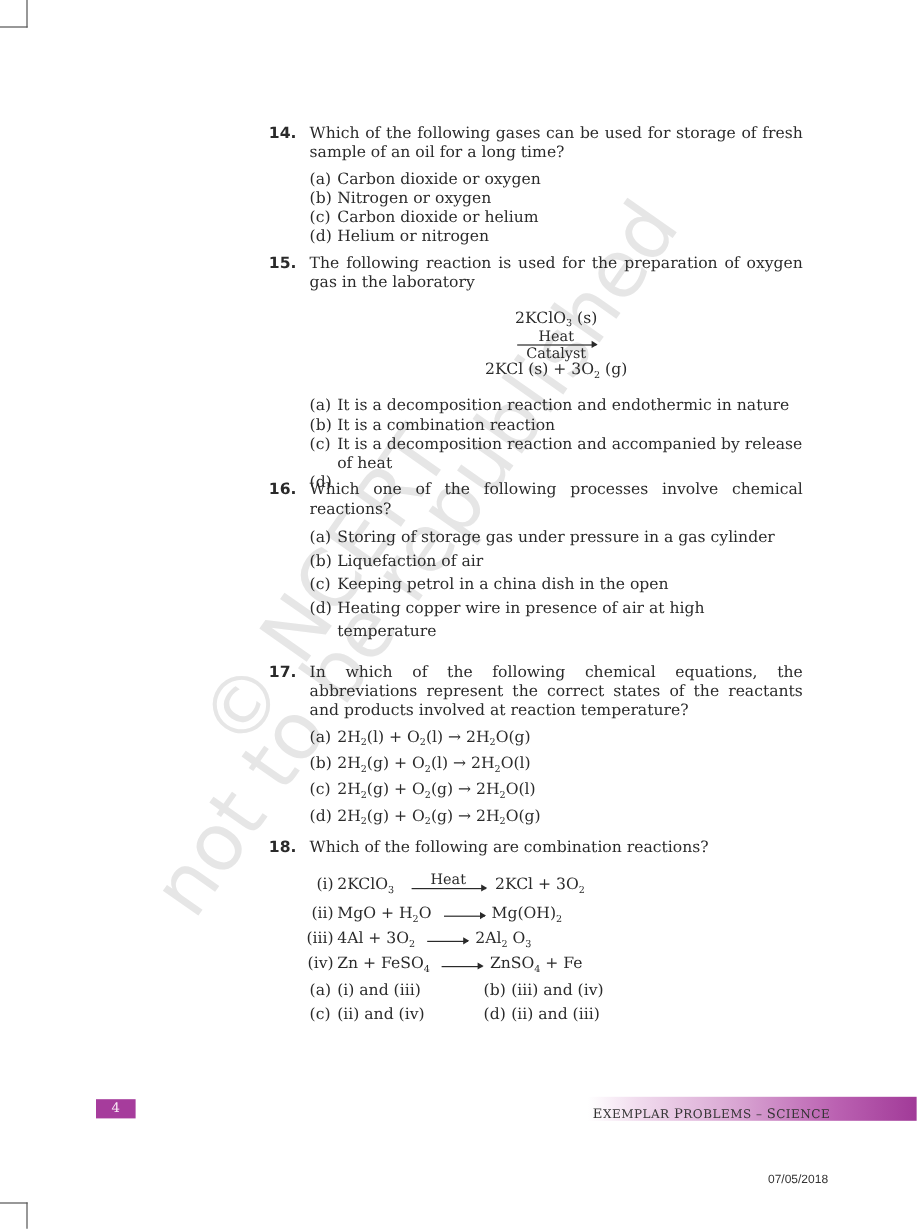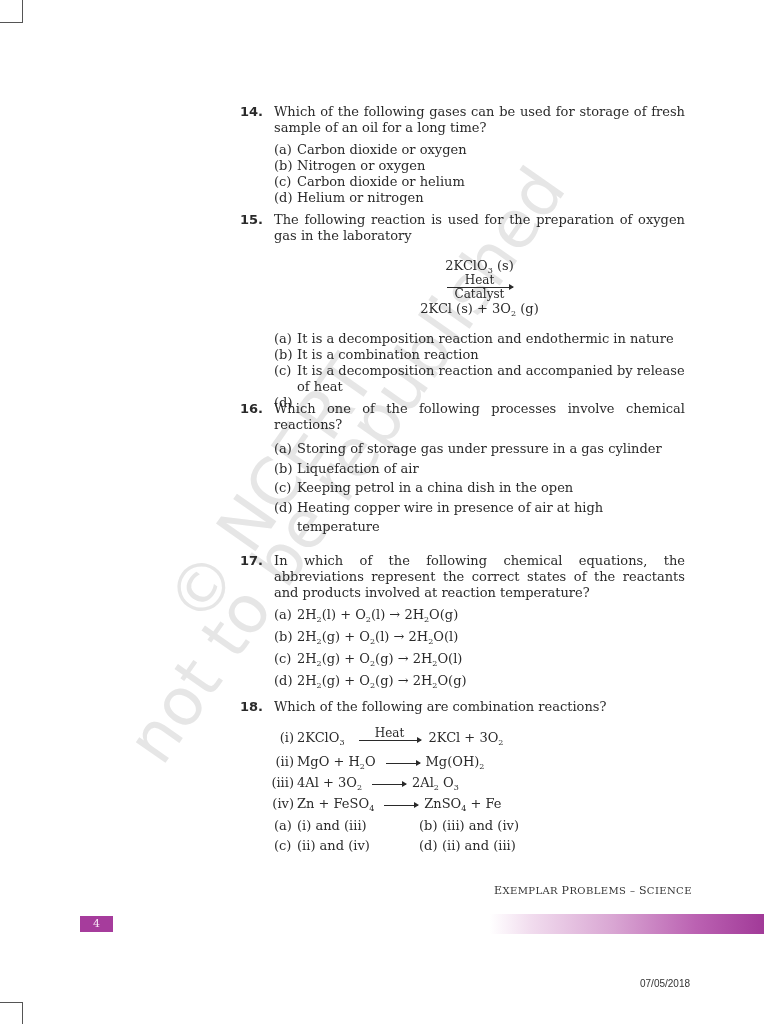--- a/index.html
+++ b/index.html
@@ -9,21 +9,21 @@
       font-family: "DejaVu Serif", "Liberation Serif", serif;
     }
     .crop-mark { position: absolute; border-color: #555; border-style: solid; width: 22px; height: 22px; }
     .crop-tl { left: 0; top: 0; border-width: 0 1.5px 1.5px 0; }
     .crop-bl { left: 0; top: 1002px; border-width: 1.5px 1.5px 0 0; }
 
     .watermark { position: absolute; pointer-events: none; color: #e6e6e6; font-family: "DejaVu Sans", sans-serif; white-space: nowrap; transform-origin: left bottom; }
     .wm1 { left: 215px; top: 560px; font-size: 66px; transform: rotate(-55deg); }
     .wm2 { left: 175px; top: 700px; font-size: 66px; transform: rotate(-55deg); }
 
-    .content { position: absolute; left: 240px; top: 104px; width: 445px; font-size: 13px; line-height: 16px; }
+    .content { position: absolute; left: 224px; top: 104px; width: 445px; font-size: 13px; line-height: 16px; }
     .q { position: relative; padding-left: 34px; }
     .qnum { position: absolute; left: 0; top: 0; font-weight: bold; font-family: "DejaVu Sans", sans-serif; font-size: 13px; }
     .qtext { text-align: justify; }
     .opts { margin: 6px 0 0 0; }
     .opt { position: relative; padding-left: 23px; margin-bottom: 0; }
     .opt .lab { position: absolute; left: 0; top: 0; }
     .eq-opts .opt { margin-bottom: 6px; }
     sub { font-size: 8px; vertical-align: -3px; line-height: 0; }
 
     .reaction { display: flex; align-items: center; margin: 14px 0 14px 0; white-space: nowrap; flex-direction: column; }
@@ -37,21 +37,21 @@
 
     .sub-eqs { margin: 12px 0 6px 0; }
     .sub-eq { position: relative; padding-left: 23px; margin-bottom: 5px; white-space: nowrap; display: flex; align-items: flex-end; }
     .sub-eq .lab { position: absolute; left: -4px; bottom: 0; width: 24px; text-align: right; }
     .grid-opts { display: grid; grid-template-columns: 145px 200px; row-gap: 4px; margin-top: 6px; }
     .grid-opts .opt { padding-left: 23px; }
 
     .page-num { position: absolute; left: 80px; top: 916px; width: 33px; height: 16px; background: #a63c9c; color: #f8e8f6; font-size: 11px; line-height: 16px; text-align: center; }
     .footer-band { position: absolute; left: 490px; top: 914px; width: 274px; height: 20px;
       background: linear-gradient(to right, #ffffff 0%, #f1dcee 15%, #d9a6d3 45%, #bb62b2 75%, #a13a98 100%); }
-    .footer-title { position: absolute; left: 494px; top: 884px; font-size: 10px; letter-spacing: 0.4px; color: #333; font-variant: small-caps; }
+    .footer-title { position: absolute; left: 494px; top: 922px; font-size: 10px; letter-spacing: 0.4px; color: #333; font-variant: small-caps; }
     .footer-title .big { font-size: 11px; }
     .date { position: absolute; left: 622px; top: 978px; font-family: "Liberation Sans", sans-serif; font-size: 10px; color: #333; padding-left: 18px; }
   </style>
 </head>
 <body>
 
 <div class="crop-mark crop-tl"></div>
 <div class="crop-mark crop-bl"></div>
 
 <div class="watermark wm1">© NCERT</div>

